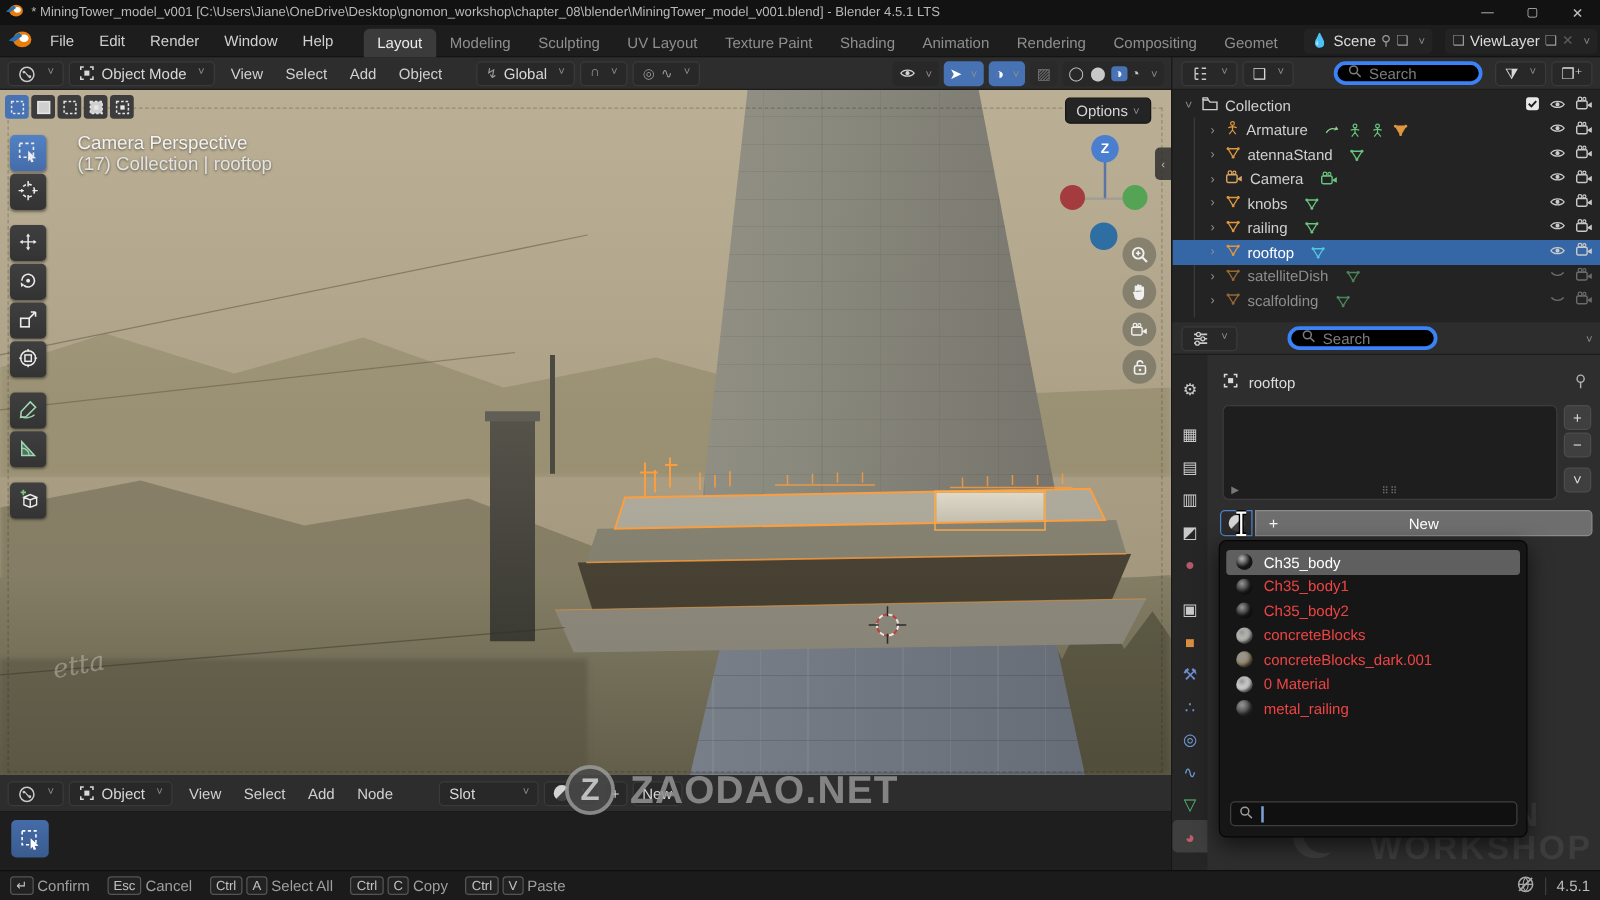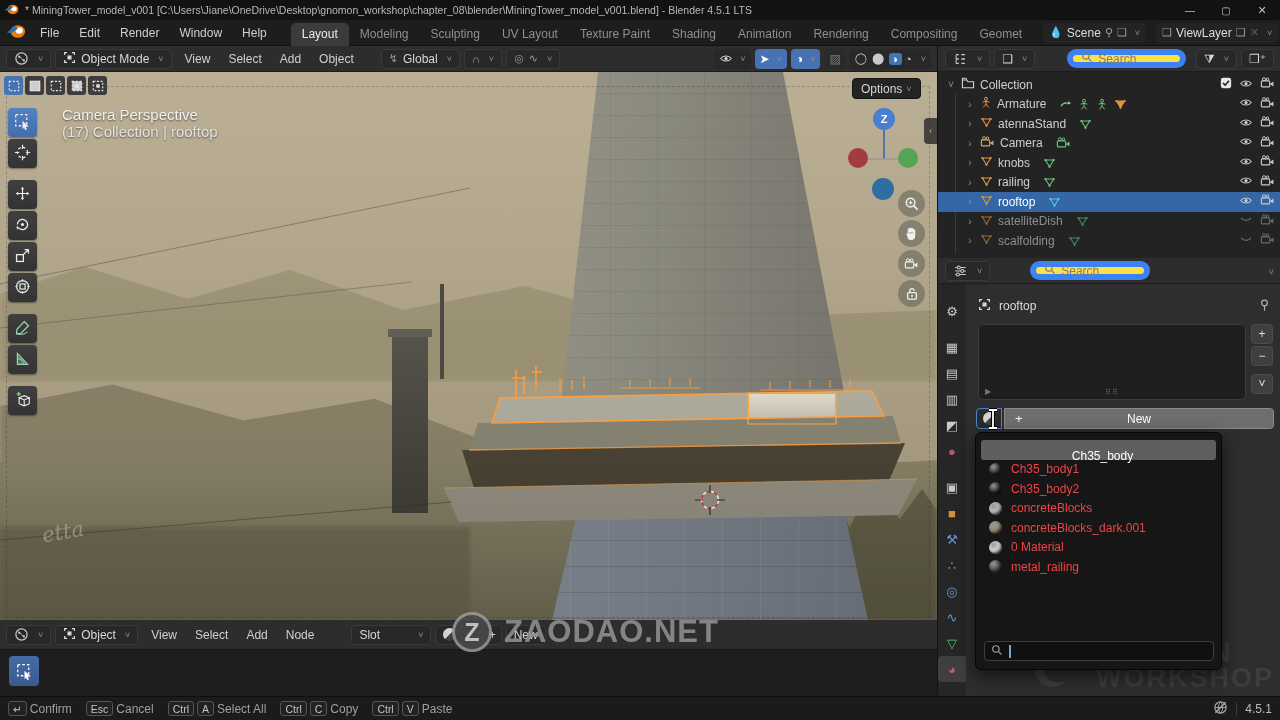--- a/index.html
+++ b/index.html
@@ -21,22 +21,22 @@
   .wtabs{display:flex;align-items:flex-end;height:26px;margin-left:14px;}
   .wtab{padding:4px 11px 5px;color:#8f8f8f;border-radius:5px 5px 0 0;white-space:nowrap;}
   .wtab.active{background:#3b3b3b;color:#ececec;}
   .id-widget{display:flex;align-items:center;gap:4px;background:#232323;border-radius:4px;
     padding:2px 6px;margin-left:10px;height:20px;}
   .id-widget .val{color:#dcdcdc;}
   .mini-ic{color:#9a9a9a;font-size:11px;}
   .dd::after{content:"\02C5";color:#909090;font-size:9px;margin-left:4px;}
   
   .btn{background:#282828;border:1px solid #3a3a3a;border-radius:4px;display:inline-flex;
-    align-items:center;gap:5px;padding:2px 7px;color:#d8d8d8;height:20px;}
-  .searchbox{background:#fde047;border:6px solid #3b82f6;border-radius:10px;display:flex;
+    gap:5px;padding:2px 7px;color:#d8d8d8;height:20px;}
+  .searchbox{background:#000000;border:3px solid #3b82f6;border-radius:10px;display:flex;
     align-items:center;gap:5px;padding:0 8px;color:#7d7d7d;height:19px;}
   
   .viewport{position:absolute;left:0;top:46px;width:937px;height:574px;background:#2d2d2d;}
   .vp-header{position:absolute;left:0;top:0;width:100%;height:26px;background:#2d2d2d;
     border-bottom:1px solid #1c1c1c;display:flex;align-items:center;gap:4px;padding:0 6px;z-index:6;}
   .vp-menus{display:flex;}
   .vp-menus .menu-item{padding:0 9px;}
   .hdr-right{margin-left:auto;display:flex;align-items:center;gap:4px;}
   .tgl{background:#282828;border-radius:4px;height:20px;display:inline-flex;align-items:center;
     padding:0 5px;gap:3px;color:#cfcfcf;}
@@ -145,21 +145,21 @@
   .browse-btn{width:26px;height:21px;background:#2a2a2a;border:1.5px solid #4e83c9;border-radius:4px 0 0 4px;
     display:flex;align-items:center;justify-content:center;gap:1px;}
   .sphere-mini{width:13px;height:13px;border-radius:50%;background:linear-gradient(135deg,#d4d4d4 48%,#3f3f3f 52%);}
   .new-btn{width:270px;height:21px;background:#6e6e6e;border:1px solid #8a8a8a;border-radius:0 4px 4px 0;
     position:relative;display:flex;align-items:center;justify-content:center;color:#fff;}
   .new-btn .plus{position:absolute;left:10px;font-size:13px;color:#f2f2f2;}
   
   .popup{position:absolute;left:975px;top:432px;width:247px;height:238px;background:#161616;
     border:1px solid #060606;border-radius:6px;box-shadow:0 6px 18px rgba(0,0,0,.6);z-index:30;padding-top:7px;}
   .mat-item{height:19.5px;display:flex;align-items:center;gap:9px;margin:0 5px;padding-left:8px;border-radius:3px;color:#ef4444;}
-  .mat-item.hl{background:#5f5f5f;color:#fff;flex-direction:column;}
+  .mat-item.hl{background:#5f5f5f;color:#fff;}
   .mat-sph{width:13px;height:13px;border-radius:50%;box-shadow:inset -2px -2px 3px rgba(0,0,0,.5);}
   .popup-search{position:absolute;left:8px;bottom:8px;width:230px;height:20px;background:#101010;
     border:1px solid #3f3f3f;border-radius:4px;display:flex;align-items:center;gap:6px;padding:0 6px;}
   .caret-blink{width:1.5px;height:13px;background:#7ea2d8;}
   
   .statusbar{position:absolute;left:0;top:696px;width:1280px;height:24px;background:#1b1b1b;
     border-top:1px solid #0e0e0e;display:flex;align-items:center;padding:0 8px;color:#9f9f9f;}
   .hint{display:flex;align-items:center;gap:3px;margin-right:14px;}
   .keycap{border:1px solid #555;border-radius:3px;padding:0 4px;height:15px;line-height:14px;
     font-size:10.5px;color:#c3c3c3;background:#222;}

